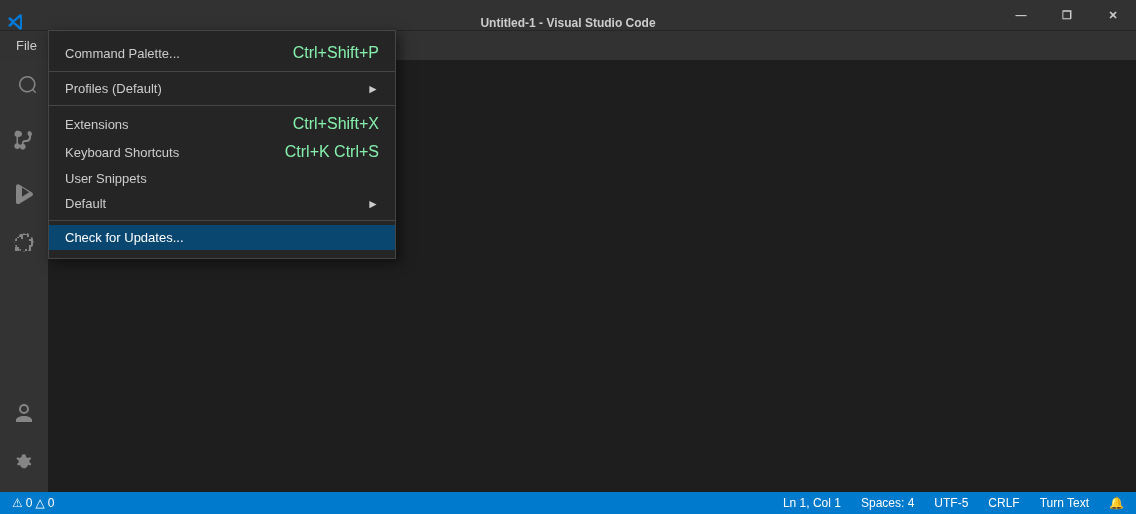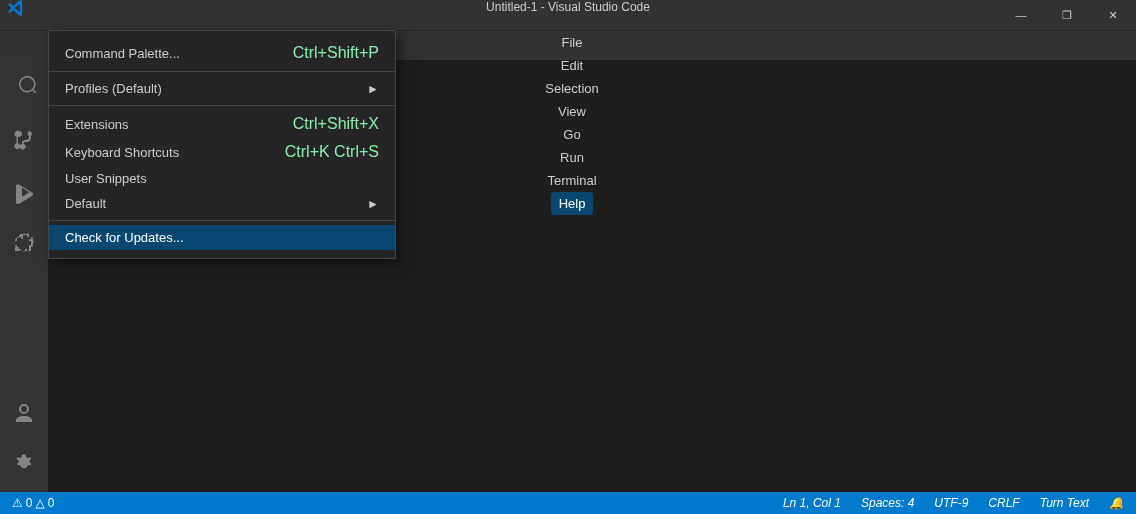--- a/index.html
+++ b/index.html
@@ -12,24 +12,25 @@
       color: #cccccc;
       overflow: hidden;
       position: relative;
     }
 
     
     #titlebar {
       height: 30px;
       background: #323233;
       display: flex;
-      align-items: flex-start;
+      align-items: flex-end;
       justify-content: center;
       position: relative;
       user-select: none;
+      font-weight: bold;
     }
     #titlebar .title {
       color: #cccccc;
       font-size: 12px;
     }
     #titlebar .vscode-logo {
       position: absolute;
       left: 8px;
       width: 16px;
       height: 16px;
@@ -52,21 +53,20 @@
     }
 
     
     #menubar {
       height: 30px;
       background: #323233;
       display: flex;
       align-items: center;
       padding-left: 8px;
       border-top: 1px solid #252526;
-      flex-direction: column;
     }
     .menu-item {
       padding: 4px 8px;
       cursor: pointer;
       font-size: 13px;
       color: #cccccc;
       border-radius: 3px;
       position: relative;
     }
     .menu-item.active { background: #094771; color: white; }
@@ -165,21 +165,20 @@
       bottom: 0;
       left: 0;
       right: 0;
     }
     .statusbar-left { display: flex; align-items: center; gap: 12px; }
     .statusbar-right {
       margin-left: auto;
       display: flex;
       align-items: center;
       gap: 12px;
-      font-style: italic;
     }
     .statusbar-item {
       display: flex;
       align-items: center;
       gap: 3px;
       cursor: pointer;
       padding: 0 4px;
       height: 22px;
     }
 
@@ -305,21 +304,21 @@
     </div>
   </div>
   <div class="statusbar-right">
     <div class="statusbar-item">
       <span>Ln 1, Col 1</span>
     </div>
     <div class="statusbar-item">
       <span>Spaces: 4</span>
     </div>
     <div class="statusbar-item">
-      <span>UTF-9</span>
+      <span>UTF-5</span>
     </div>
     <div class="statusbar-item">
       <span>CRLF</span>
     </div>
     <div class="statusbar-item">
       <span>Turn Text</span>
     </div>
     <div class="statusbar-item">
       <span>🔔</span>
     </div>

